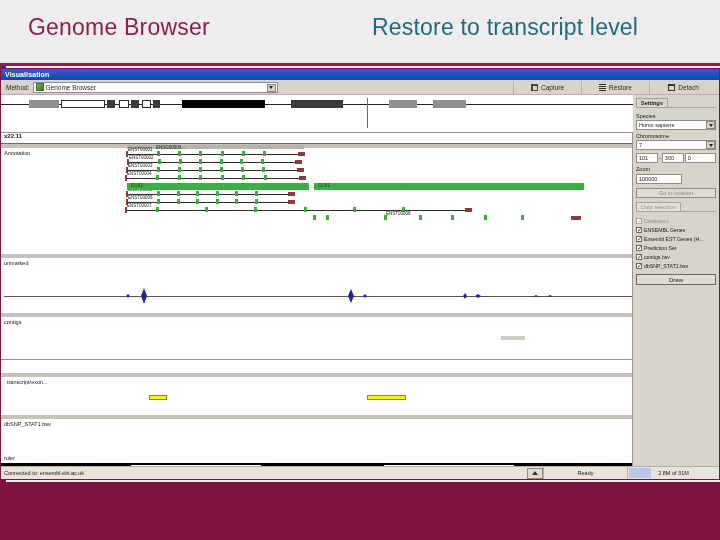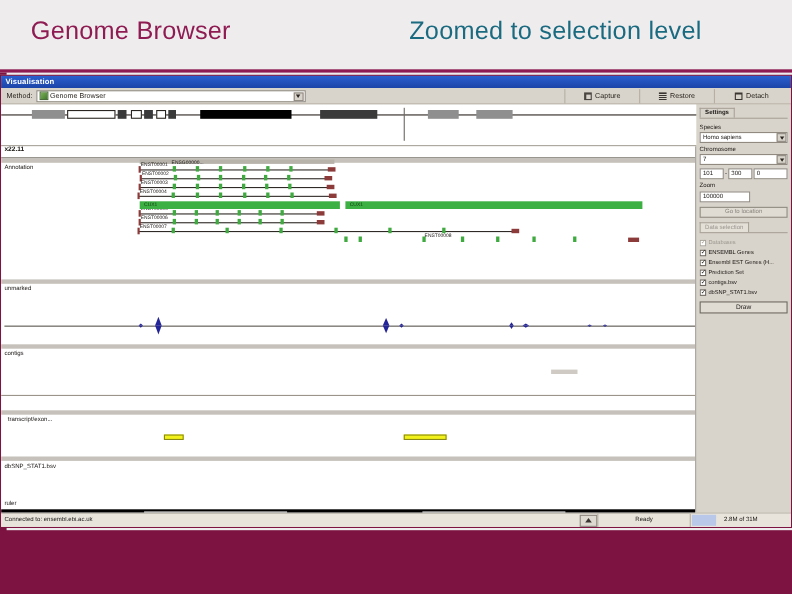--- a/index.html
+++ b/index.html
@@ -281,21 +281,21 @@
   }
   .sb-mem span { position: relative; }
 </style>
 </head>
 <body>
 
 <div id="slide">
 
   <div class="slide-headings">
     <div id="title-left">Genome Browser</div>
-    <div id="title-right">Zoomed to selection level</div>
+    <div id="title-right">Restore to transcript level</div>
   </div>
   <div id="title-rule"></div>
 
   <div id="left-strip"></div>
 
   <div id="app">
 
     <div class="titlebar">
       <span>Visualisation</span>
     </div>

